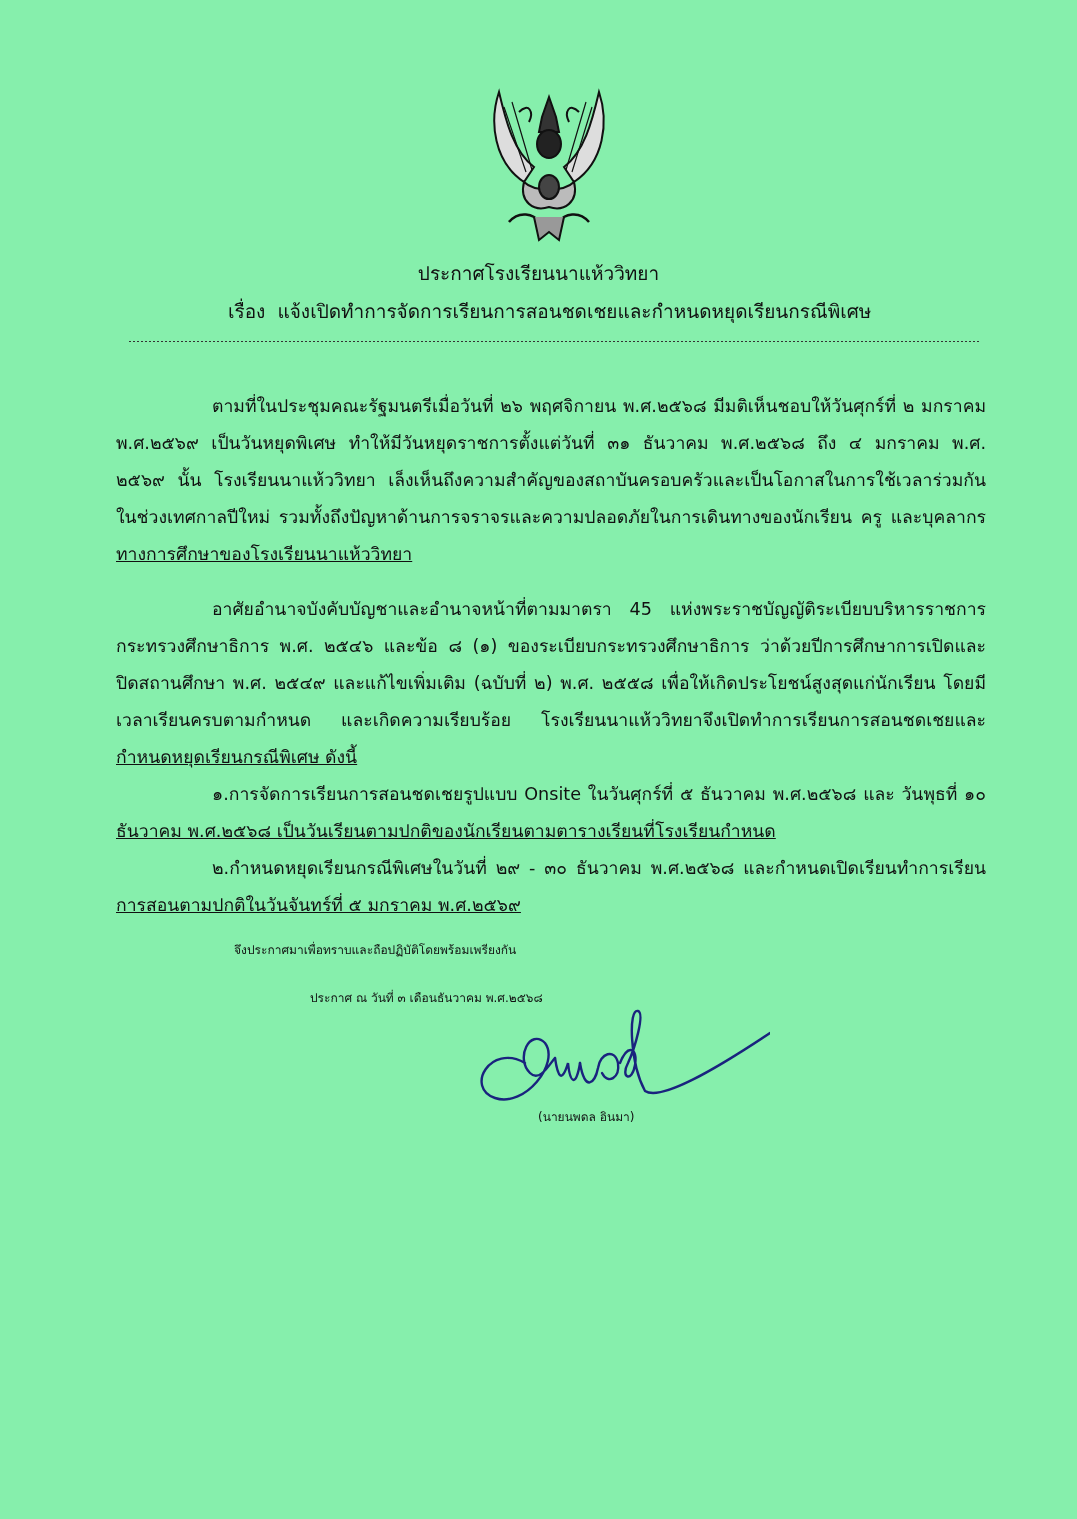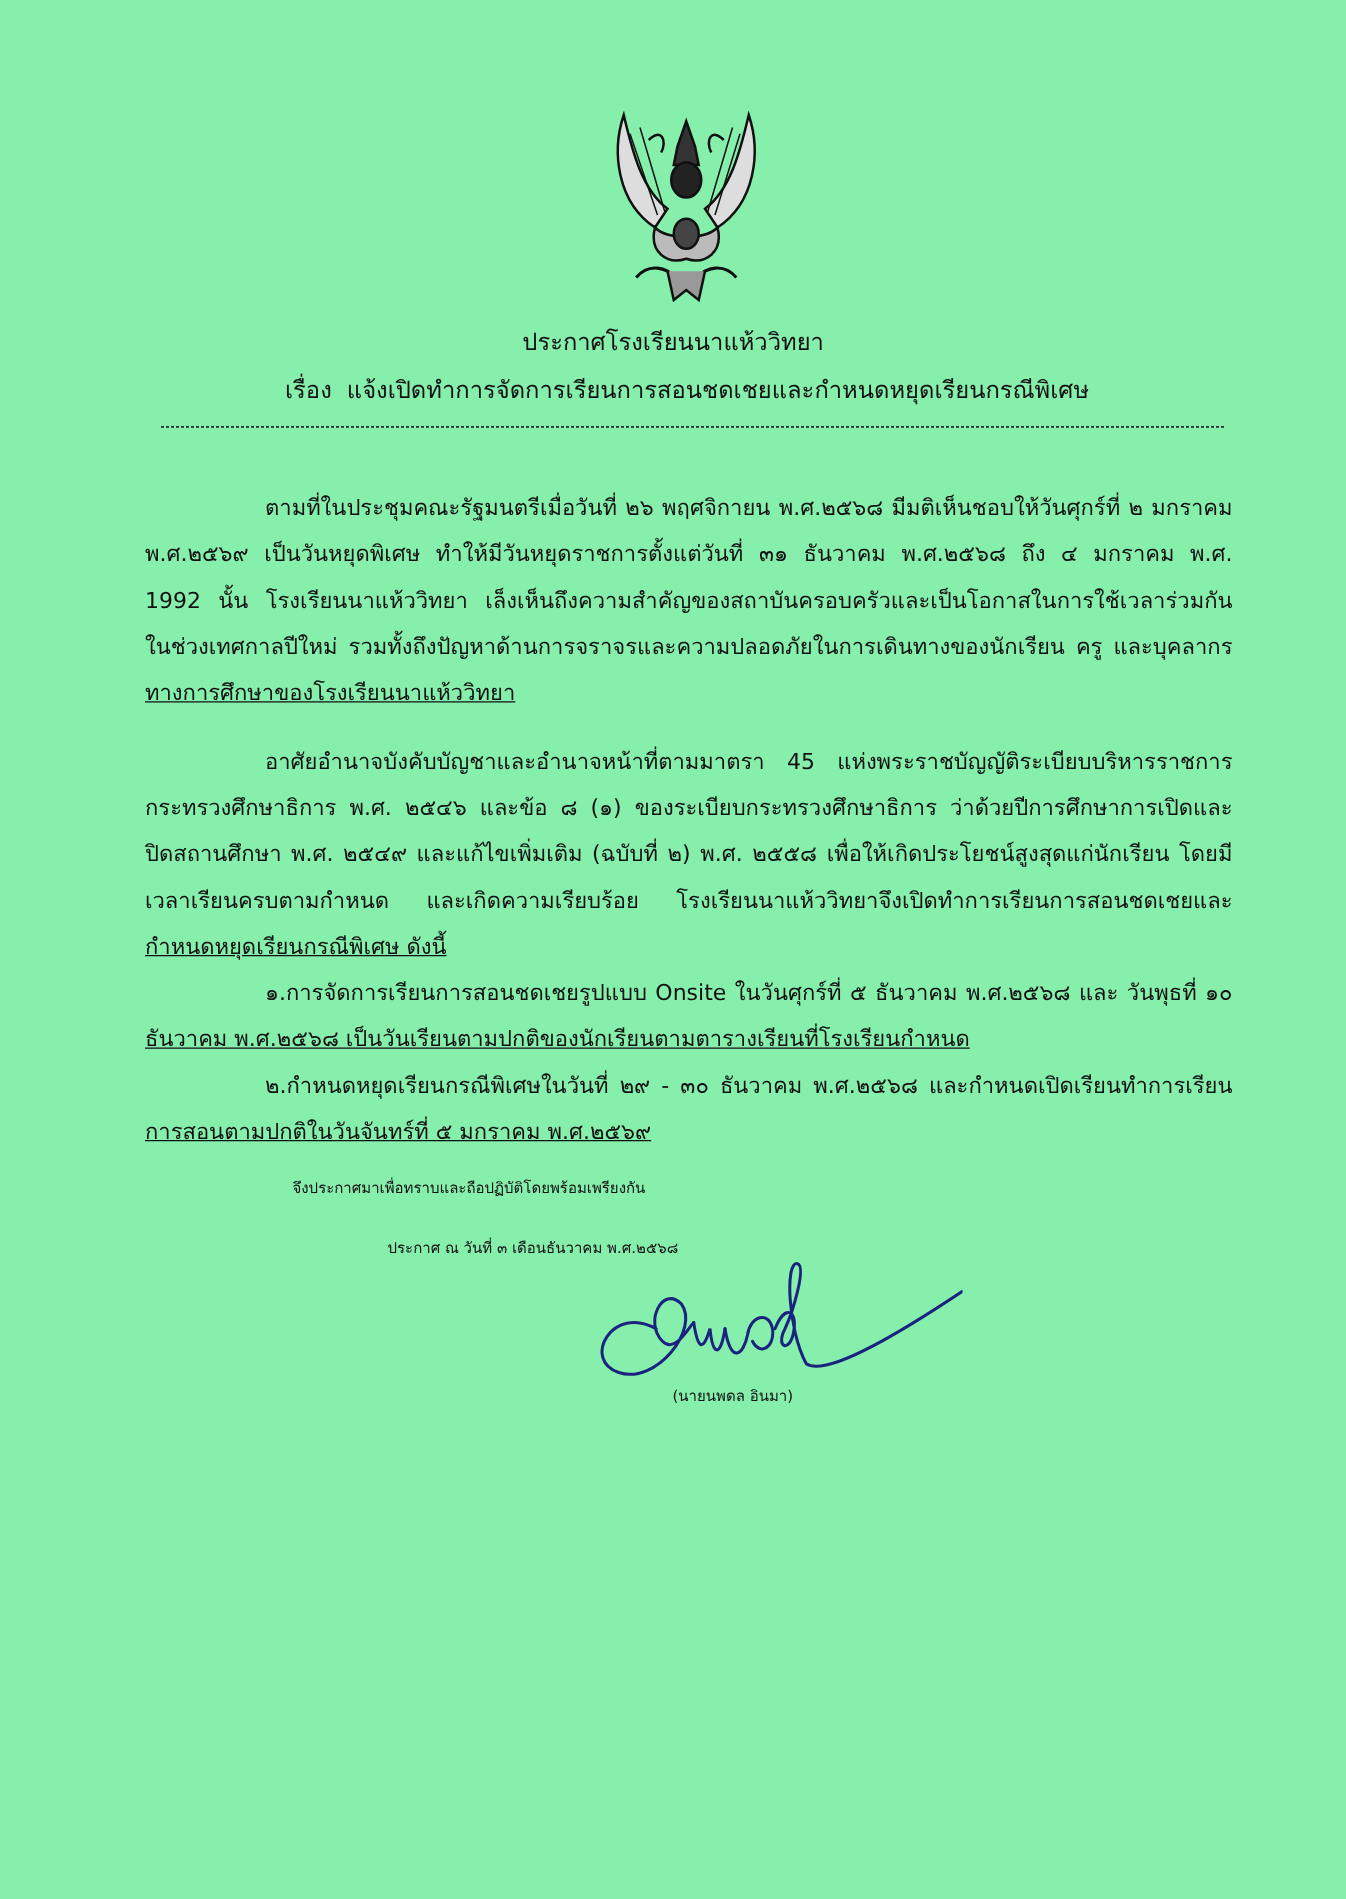--- a/index.html
+++ b/index.html
@@ -45,21 +45,21 @@
 
   <div class="hdr1">ประกาศโรงเรียนนาแห้ววิทยา</div>
   <div class="hdr2">
     <span>เรื่อง</span>&nbsp;&nbsp;<span>แจ้งเปิดทำการจัดการเรียนการสอนชดเชยและกำหนดหยุดเรียนกรณีพิเศษ</span>
   </div>
   <div class="dots"></div>
 
   <div>
     <div class="line ind" style="top:392px">ตามที่ในประชุมคณะรัฐมนตรีเมื่อวันที่ ๒๖ พฤศจิกายน พ.ศ.๒๕๖๘ มีมติเห็นชอบให้วันศุกร์ที่ ๒ มกราคม</div>
     <div class="line just" style="top:429px">พ.ศ.๒๕๖๙ เป็นวันหยุดพิเศษ ทำให้มีวันหยุดราชการตั้งแต่วันที่ ๓๑ ธันวาคม พ.ศ.๒๕๖๘ ถึง ๔ มกราคม พ.ศ.</div>
-    <div class="line just" style="top:466px">1992 นั้น โรงเรียนนาแห้ววิทยา เล็งเห็นถึงความสำคัญของสถาบันครอบครัวและเป็นโอกาสในการใช้เวลาร่วมกัน</div>
+    <div class="line just" style="top:466px">๒๕๖๙ นั้น โรงเรียนนาแห้ววิทยา เล็งเห็นถึงความสำคัญของสถาบันครอบครัวและเป็นโอกาสในการใช้เวลาร่วมกัน</div>
     <div class="line just" style="top:503px">ในช่วงเทศกาลปีใหม่ รวมทั้งถึงปัญหาด้านการจราจรและความปลอดภัยในการเดินทางของนักเรียน ครู และบุคลากร</div>
     <div class="line plain" style="top:540px">ทางการศึกษาของโรงเรียนนาแห้ววิทยา</div>
   </div>
 
   <div>
     <div class="line ind" style="top:595px">อาศัยอำนาจบังคับบัญชาและอำนาจหน้าที่ตามมาตรา 45 แห่งพระราชบัญญัติระเบียบบริหารราชการ</div>
     <div class="line just" style="top:632px">กระทรวงศึกษาธิการ พ.ศ. ๒๕๔๖ และข้อ ๘ (๑) ของระเบียบกระทรวงศึกษาธิการ ว่าด้วยปีการศึกษาการเปิดและ</div>
     <div class="line just" style="top:669px">ปิดสถานศึกษา พ.ศ. ๒๕๔๙ และแก้ไขเพิ่มเติม (ฉบับที่ ๒) พ.ศ. ๒๕๕๘ เพื่อให้เกิดประโยชน์สูงสุดแก่นักเรียน โดยมี</div>
     <div class="line just" style="top:706px">เวลาเรียนครบตามกำหนด และเกิดความเรียบร้อย โรงเรียนนาแห้ววิทยาจึงเปิดทำการเรียนการสอนชดเชยและ</div>
     <div class="line plain" style="top:743px">กำหนดหยุดเรียนกรณีพิเศษ ดังนี้</div>

